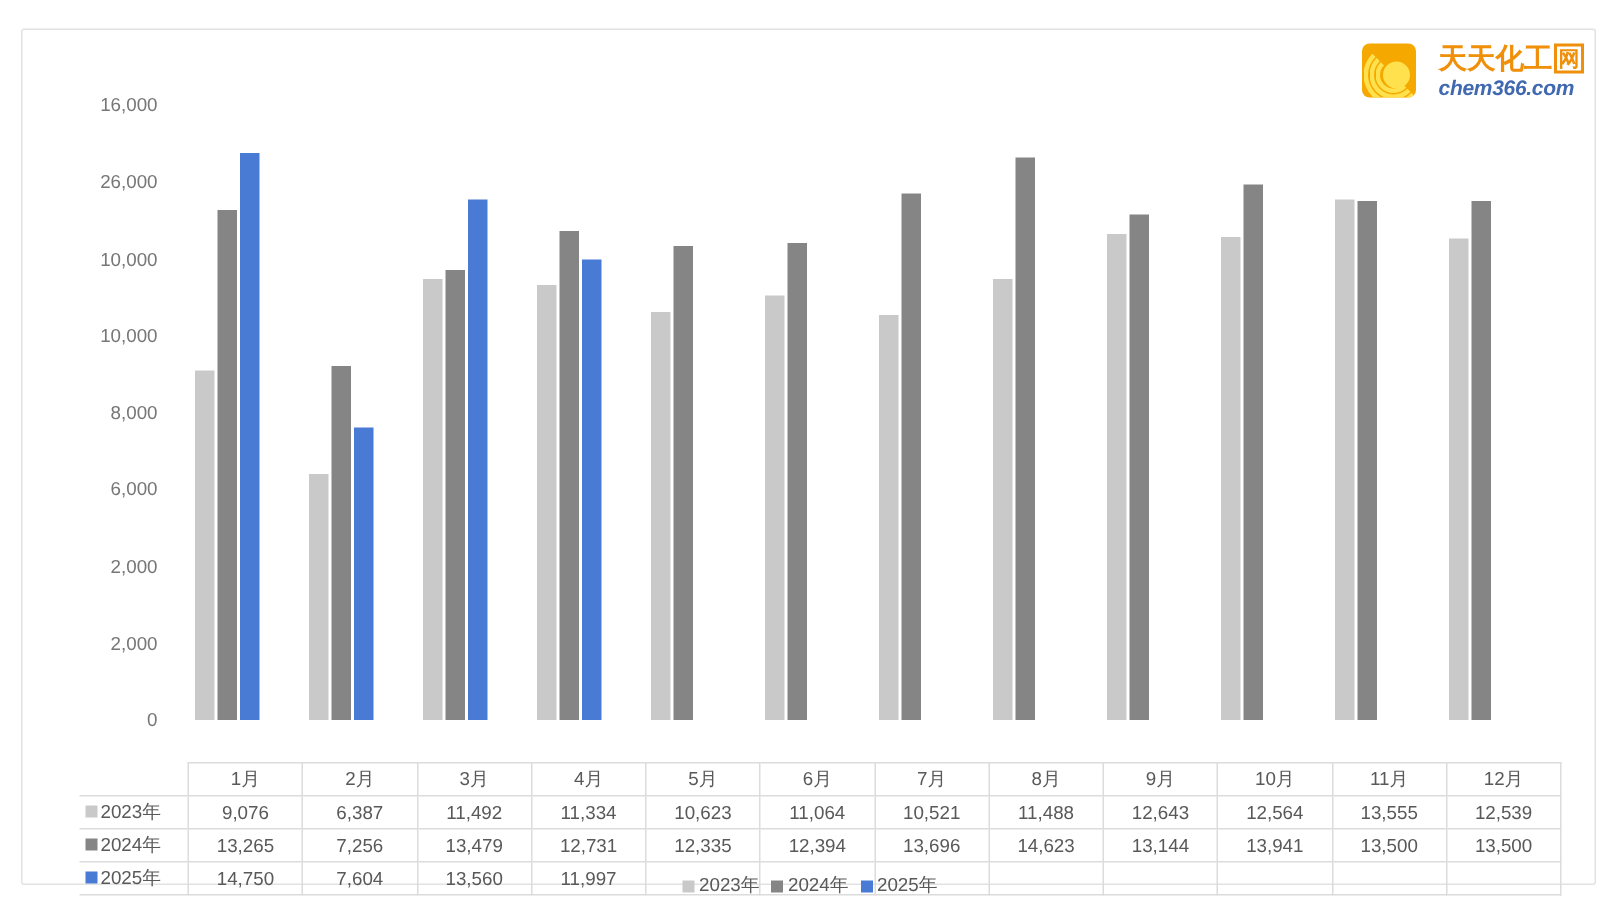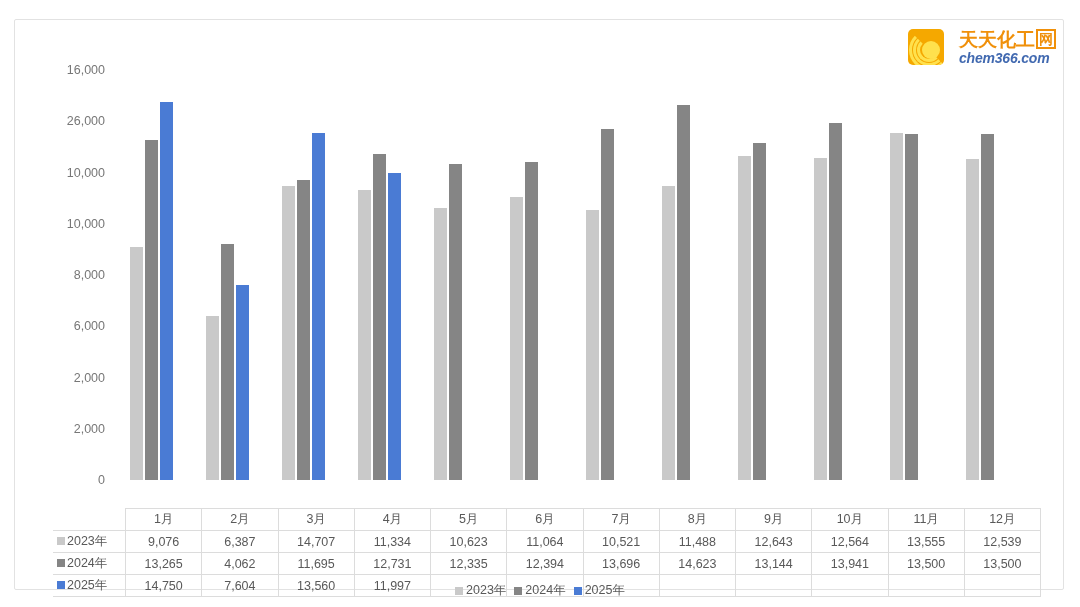--- a/index.html
+++ b/index.html
@@ -311,36 +311,36 @@
           <th>10月</th>
           <th>11月</th>
           <th>12月</th>
         </tr>
     </thead>
     <tbody>
         <tr>
           <td class="series-head"><span class="swatch" style="background: rgb(201, 201, 201);"></span><span>2023年</span></td>
           <td>9,076</td>
           <td>6,387</td>
-          <td>14,707</td>
+          <td>11,492</td>
           <td>11,334</td>
           <td>10,623</td>
           <td>11,064</td>
           <td>10,521</td>
           <td>11,488</td>
           <td>12,643</td>
           <td>12,564</td>
           <td>13,555</td>
           <td>12,539</td>
         </tr>
         <tr>
           <td class="series-head"><span class="swatch" style="background: rgb(133, 133, 133);"></span><span>2024年</span></td>
           <td>13,265</td>
-          <td>4,062</td>
-          <td>11,695</td>
+          <td>7,256</td>
+          <td>13,479</td>
           <td>12,731</td>
           <td>12,335</td>
           <td>12,394</td>
           <td>13,696</td>
           <td>14,623</td>
           <td>13,144</td>
           <td>13,941</td>
           <td>13,500</td>
           <td>13,500</td>
         </tr>

